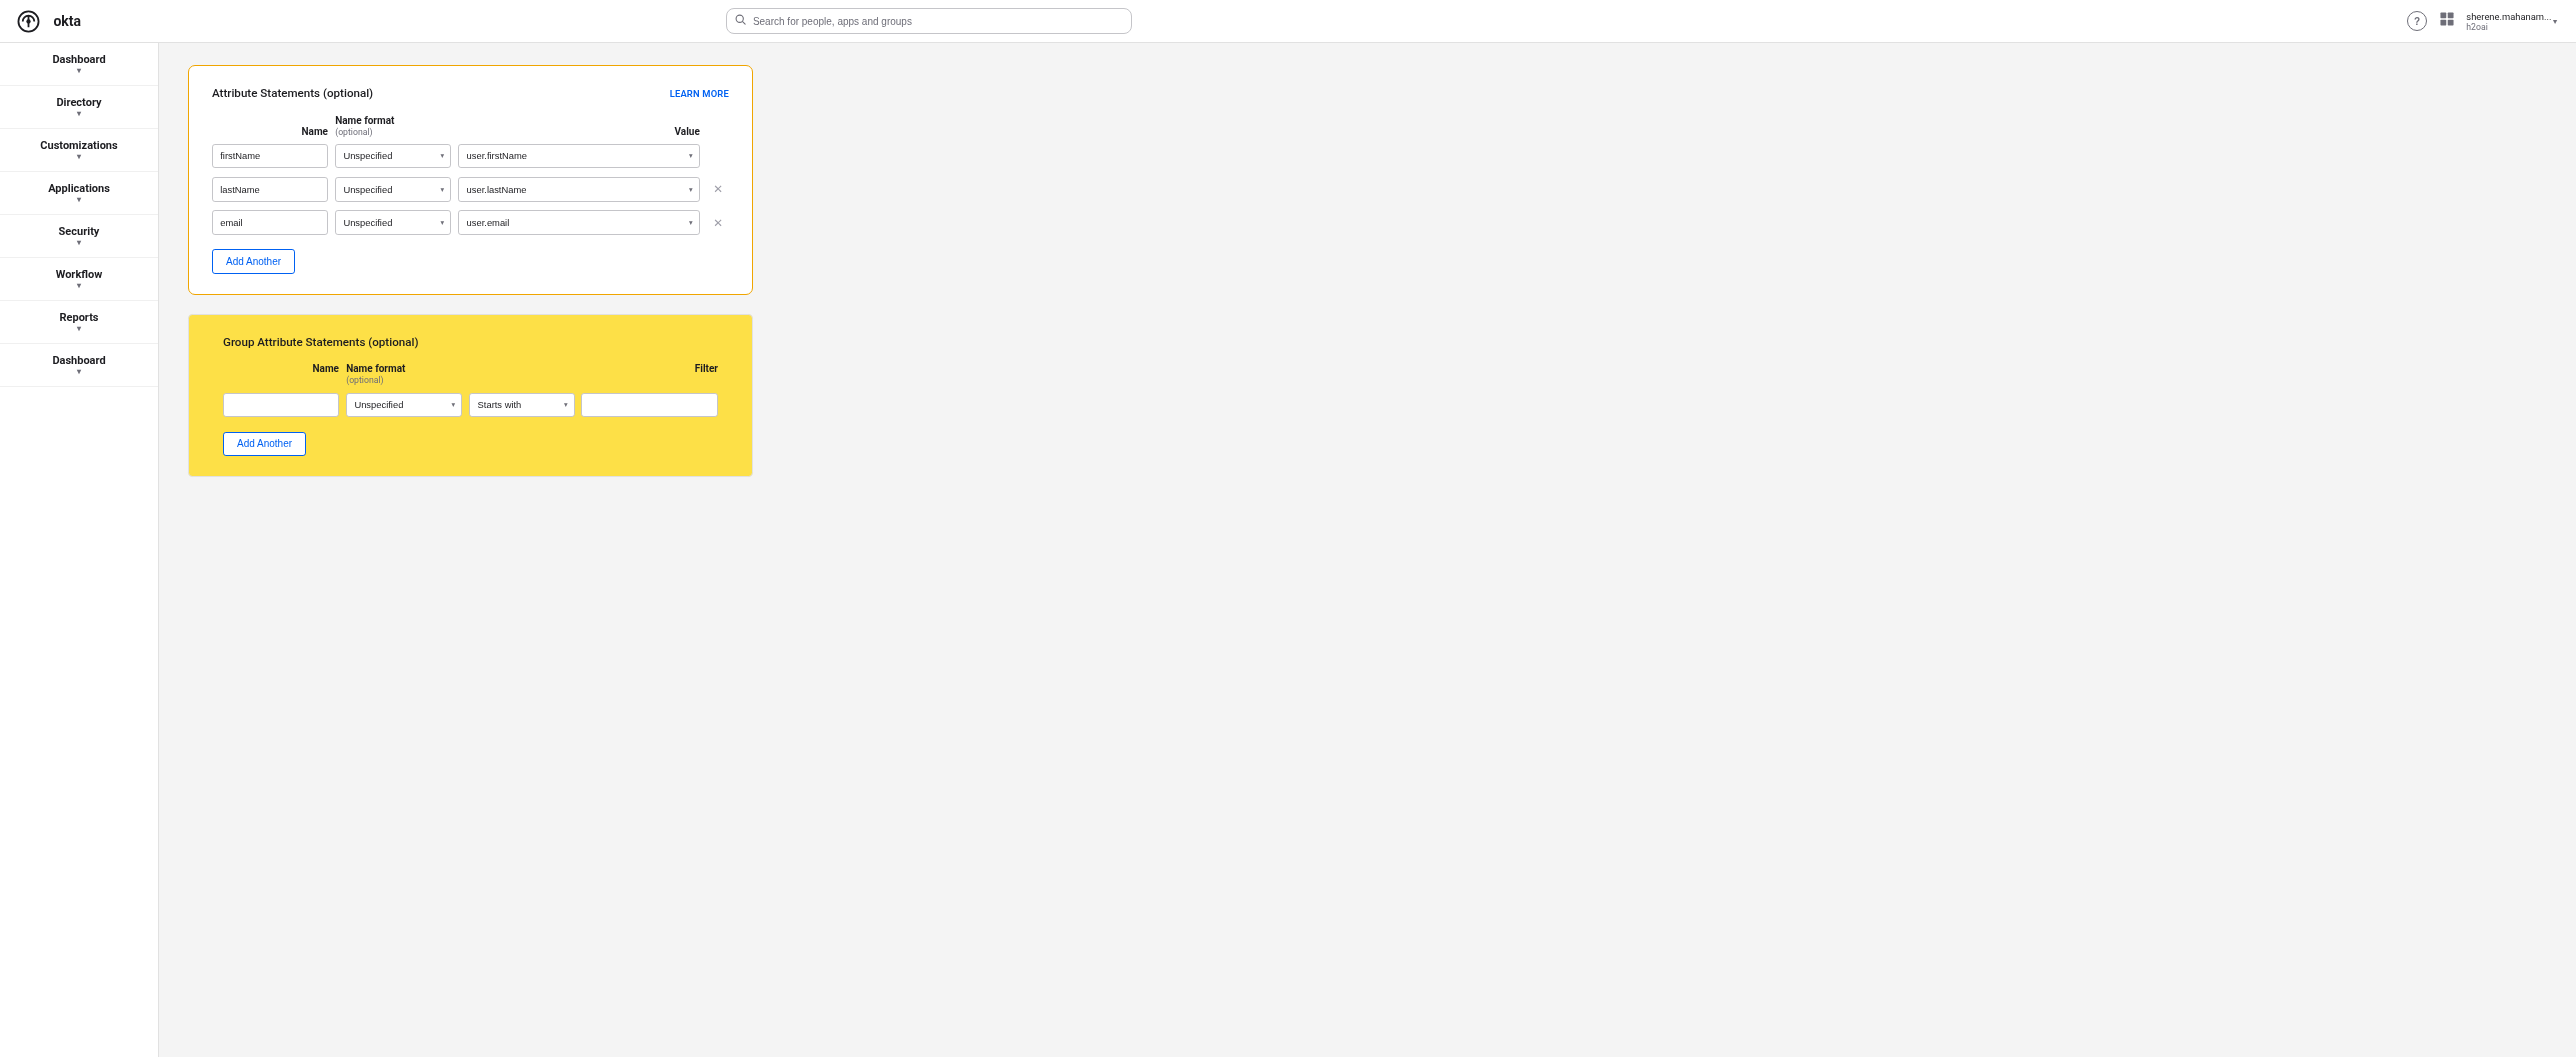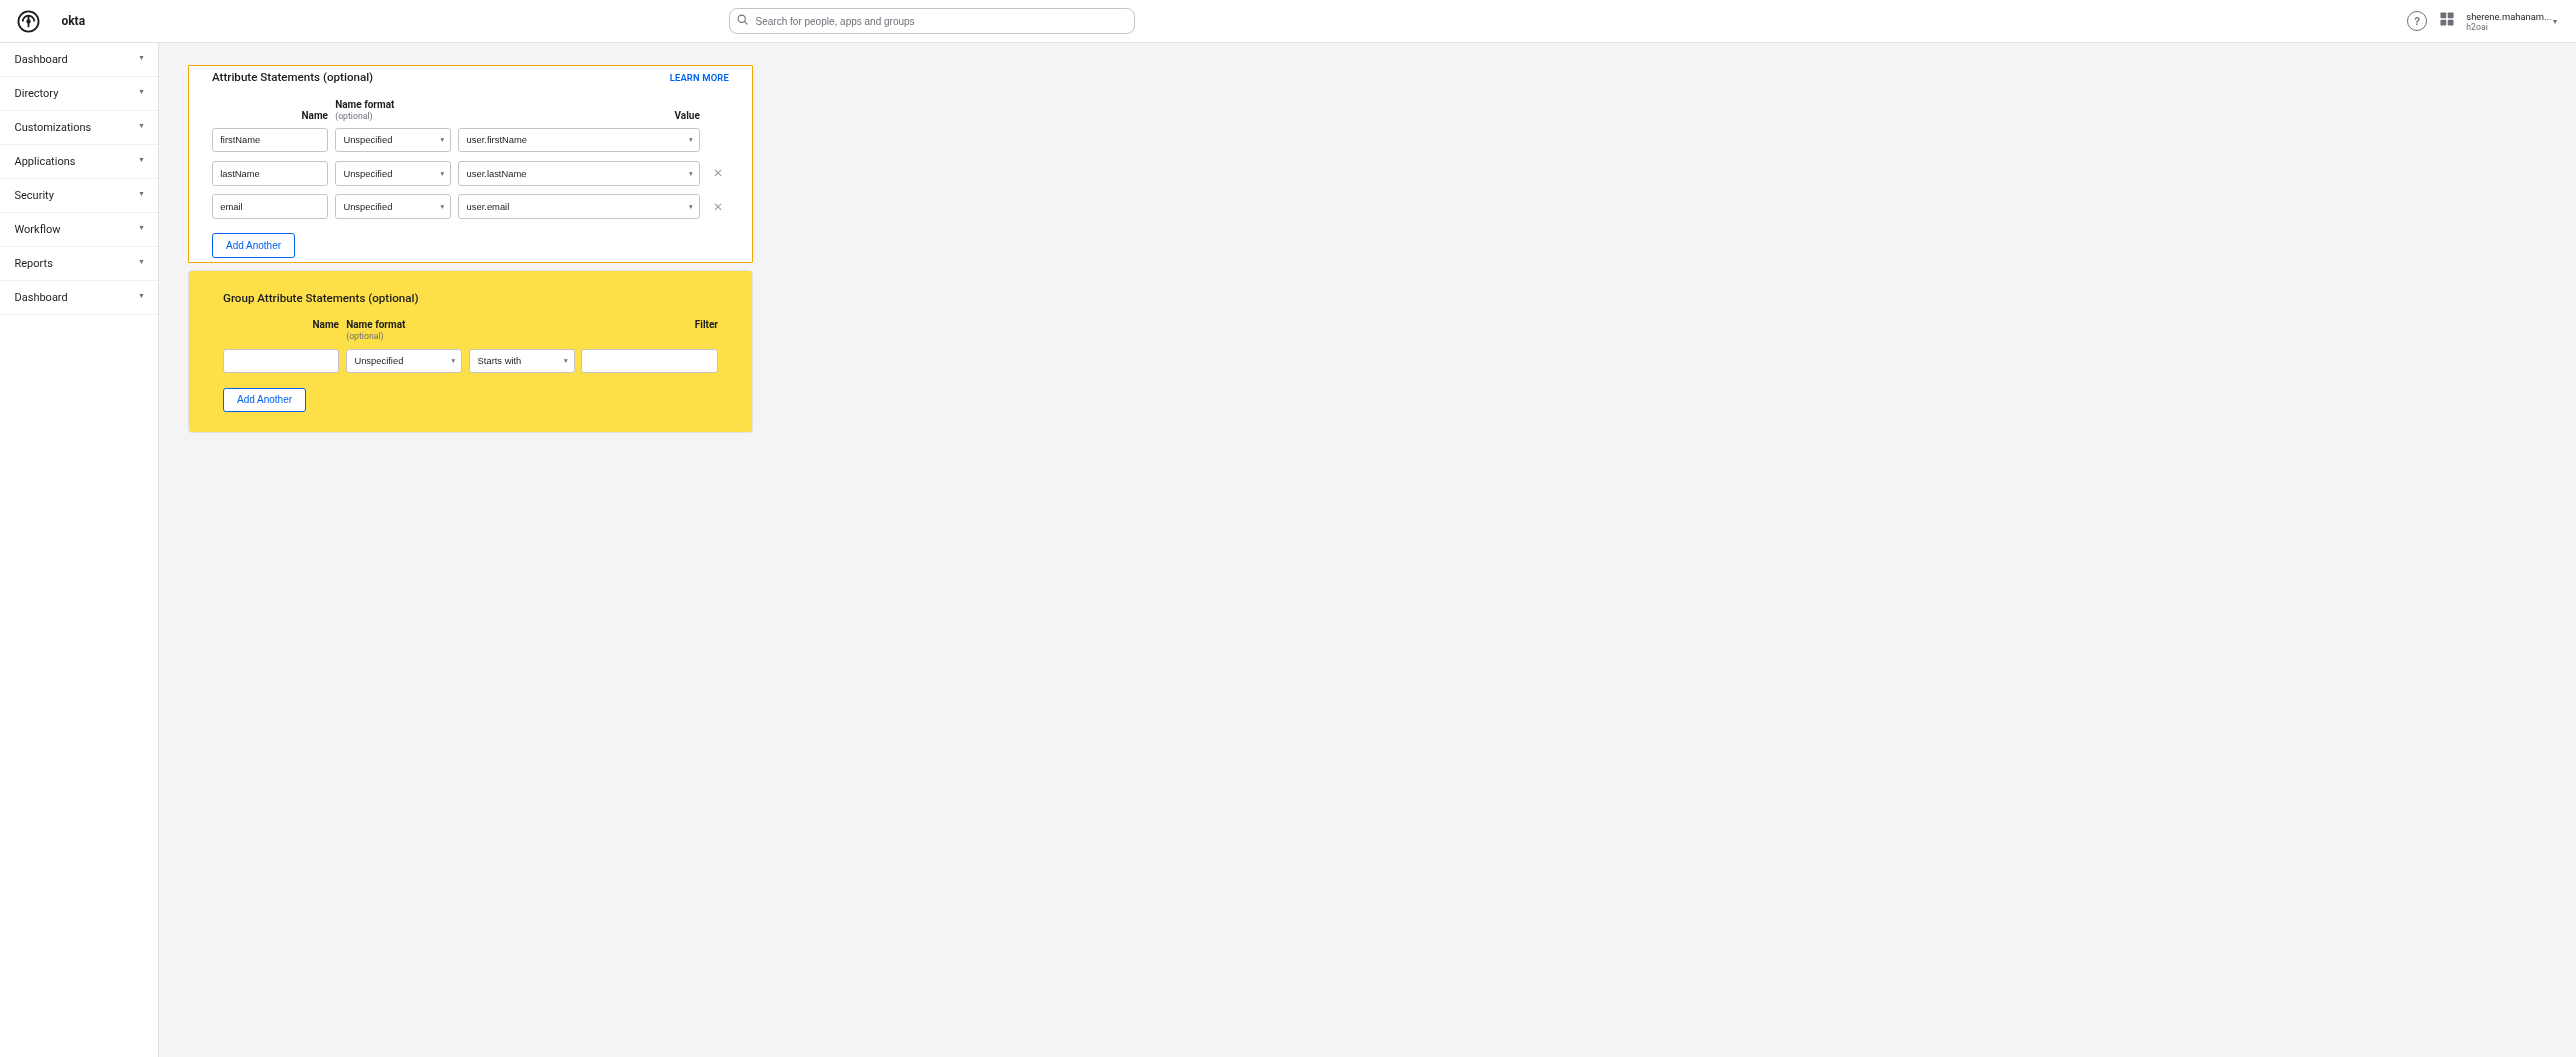--- a/index.html
+++ b/index.html
@@ -21,22 +21,22 @@
       border-bottom: 0.7px solid #e1e1e1;
       padding: 0 17.4px;
       height: 43px;
       gap: 14.5px;
       flex-shrink: 0;
       z-index: 100;
     }
     .logo {
       display: flex;
       align-items: center;
-      gap: 21px;
-      font-size: 12px;
+      gap: 13px;
+      font-size: 14px;
       font-weight: 700;
       color: #1d1d21;
       text-decoration: none;
     }
     .logo-icon {
       width: 23px;
       height: 23px;
     }
     .search-container {
       flex: 1;
@@ -111,46 +111,47 @@
     
     .sidebar {
       width: 159px;
       background: #fff;
       border-right: 0.7px solid #e1e1e1;
       overflow-y: auto;
       flex-shrink: 0;
     }
     .sidebar-item {
       display: flex;
-      align-items: flex-start;
+      align-items: center;
       justify-content: space-between;
       padding: 10px 14.5px;
       cursor: pointer;
       font-size: 11px;
-      font-weight: 400;
+      font-weight: 700;
       color: #1d1d21;
       border-bottom: 0.7px solid #f0f0f0;
+      flex-direction: column;
     }
     .sidebar-chevron { color: #6e6e78; font-size: 8px; }
 
     
     .main-content {
       flex: 1;
       overflow-y: auto;
       padding: 22px 29px;
       background: #f4f4f4;
     }
 
     
     .card {
       background: #fff;
       border: 1.4px solid #f0a500;
-      border-radius: 1px;
-      padding: 4px 23px;
-      margin-bottom: 7px;
+      border-radius: 7px;
+      padding: 20px 23px;
+      margin-bottom: 19px;
       max-width: 565px;
     }
     .card-plain {
       background: #fde047;
       border: 0.7px solid #e1e1e1;
       border-radius: 4.3px;
       padding: 20px 34px;
       margin-bottom: 17.4px;
       max-width: 565px;
     }

